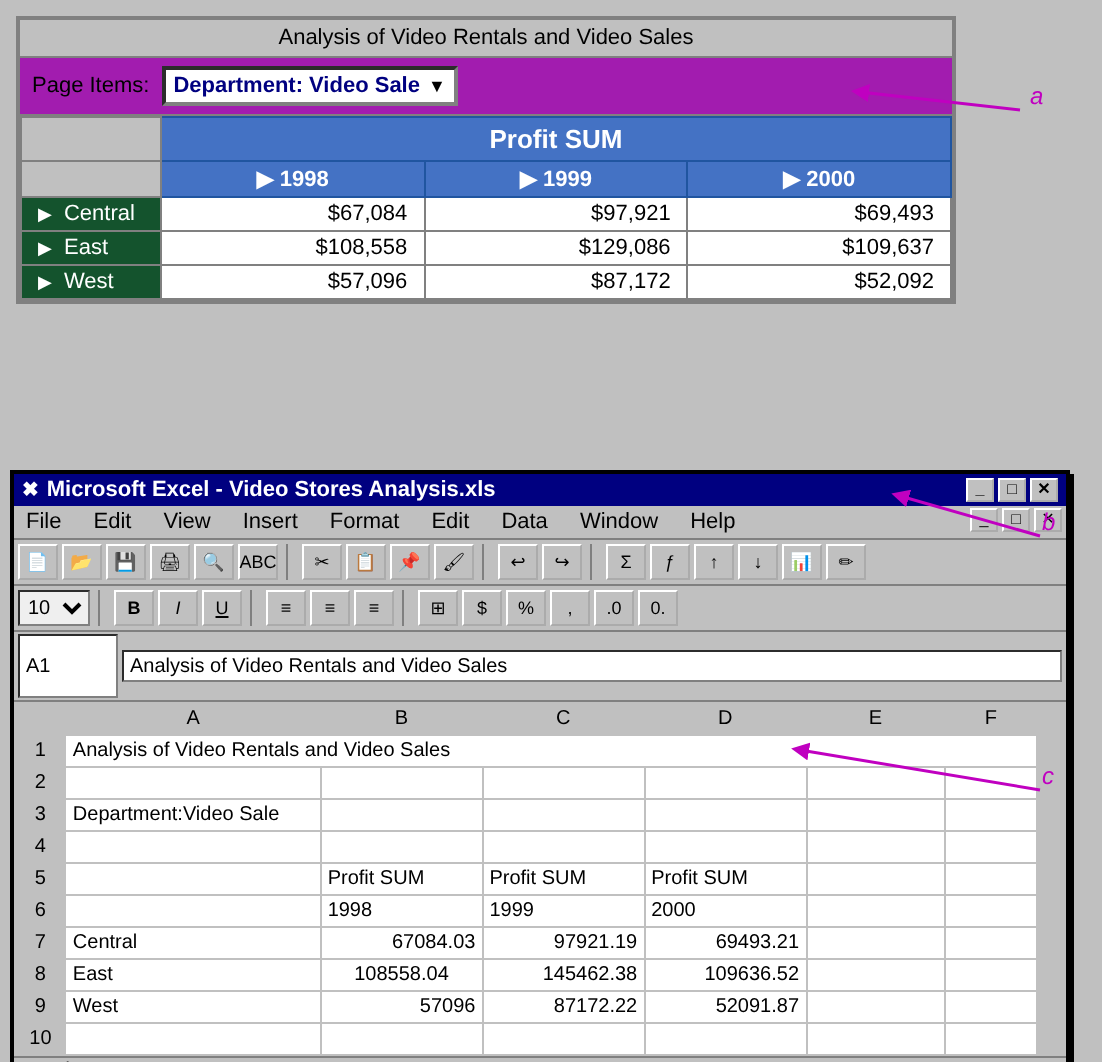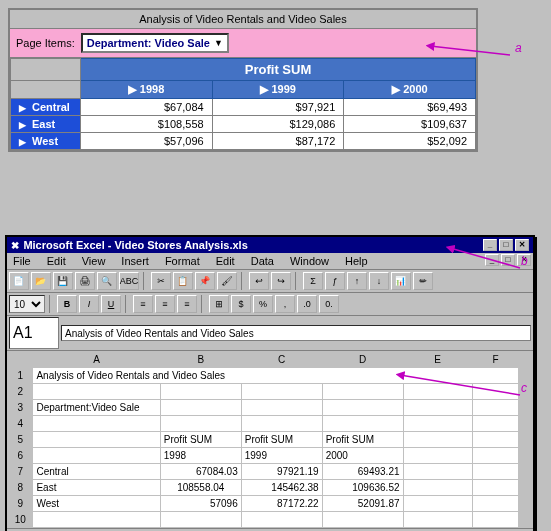--- a/index.html
+++ b/index.html
@@ -29,21 +29,21 @@
       font-size: 11px;
       font-weight: normal;
       padding: 3px 6px;
       border-bottom: 1px solid #808080;
     }
 
     .page-items-row {
       display: flex;
       align-items: center;
       padding: 4px 6px;
-      background: #f9a8d4;
+      background: #a21caf;
       border-bottom: 1px solid #808080;
       gap: 6px;
     }
 
     .page-items-label {
       font-size: 11px;
       white-space: nowrap;
     }
 
     .dept-dropdown {
@@ -99,23 +99,23 @@
       width: 70px;
     }
 
     .pivot-data-row td {
       border: 1px solid #808080;
       padding: 2px 8px;
       font-size: 11px;
     }
 
     .pivot-data-row td.row-label-cell {
-      background: #1d4ed8;
+      background: #14532d;
       color: #fff;
-      font-weight: bold;
+      font-weight: normal;
       text-align: left;
     }
 
     .pivot-data-row td.value-cell {
       background: #fff;
       text-align: right;
       margin-top: 24px;
     }
 
     .row-expand {
@@ -238,21 +238,21 @@
       align-items: center;
       padding: 1px 2px;
       gap: 2px;
     }
 
     .cell-ref-box {
       border: 1px inset #808080;
       background: #fff;
       width: 50px;
       height: 16px;
-      font-size: 16px;
+      font-size: 10px;
       padding: 15px 3px;
       display: flex;
       align-items: center;
     }
 
     .formula-content {
       border: 1px inset #808080;
       background: #fff;
       flex: 1;
       height: 16px;

